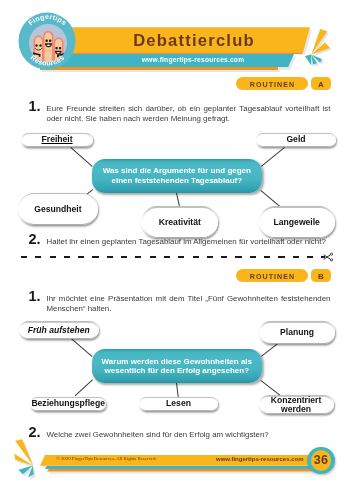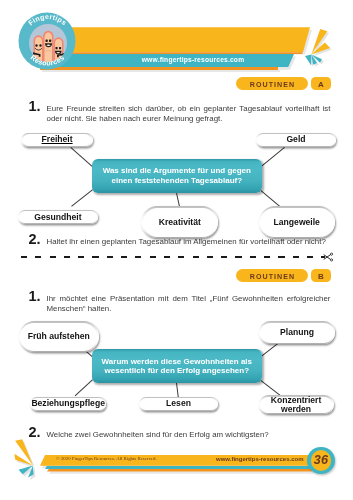--- a/index.html
+++ b/index.html
@@ -46,21 +46,21 @@
   .qtext{color:#3A3A3A;font-size:7.9px;line-height:9.4px;text-align:justify;}
 
   
   .node{background:linear-gradient(180deg,#b9b9b9 0%,#d8d8d8 14%,#f4f4f4 30%,#ffffff 52%,#fafafa 72%,#d0d0d0 90%,#a8a8a8 100%);
      border-radius:50px;padding:1.4px;box-sizing:border-box;
      box-shadow:1.0px 1.5px 2.0px rgba(0,0,0,.42);
      z-index:6;}
   .node-inner{width:100%;height:100%;border-radius:50px;background:#ffffff;
      color:#131313;font-weight:bold;font-size:8.6px;line-height:9px;
      display:flex;align-items:center;justify-content:center;text-align:center;}
-  .center-box{border-radius:6px;
+  .center-box{border-radius:13px;
      background:linear-gradient(180deg,#2E9AA8 0%,#46B5C2 9%,#4CBAC6 30%,#45B3C0 62%,#35A4B2 88%,#2A94A3 100%);
      box-shadow:1.3px 1.6px 2.2px rgba(0,0,0,.33);
      color:#ffffff;font-weight:bold;font-size:8.0px;line-height:9.6px;
      display:flex;align-items:center;justify-content:center;text-align:center;z-index:6;
      padding:0 8px;box-sizing:border-box;}
   .conn{position:absolute;background:#3A3A3A;height:0.8px;transform-origin:0 0;z-index:2;}
 
   
   #cutline{left:20.5px;top:256.0px;width:304px;height:1.9px;z-index:5;
      background:repeating-linear-gradient(to right,#1A1A1A 0 6.1px,rgba(0,0,0,0) 6.1px 14.3px);}
@@ -78,37 +78,38 @@
   #ftr-orange2{left:47px;top:469px;width:265px;height:2.5px;background:#F3921E;
      clip-path:polygon(2px 0,265px 0,265px 2.5px,0 2.5px);z-index:5;}
   #ftr-orange2-shadow{left:49px;top:471.2px;width:265px;height:2.5px;background:#E7E7E7;
      clip-path:polygon(2px 0,265px 0,265px 2.5px,0 2.5px);z-index:3;}
   #ftr-copy{left:56px;top:455.4px;height:8px;line-height:8px;color:#6B3A1C;
      font-family:"Liberation Serif",serif;font-size:4.85px;z-index:8;}
   #ftr-web{left:216px;top:455.4px;height:9px;line-height:9px;color:#6B3A1C;
      font-weight:bold;font-size:6px;letter-spacing:0px;z-index:8;}
   #pagebadge{left:307.1px;top:446.7px;width:27.6px;height:27.6px;border-radius:50%;
      background:#3FB5C4;z-index:9;box-shadow:1px 1.4px 2px rgba(0,0,0,.22);
-     display:flex;align-items:center;justify-content:center;font-style:italic;}
+     display:flex;align-items:center;justify-content:center;}
   #pagebadge-inner{width:20.3px;height:20.3px;border-radius:50%;background:#F8B51C;
      display:flex;align-items:center;justify-content:center;
      color:#6B3A1C;font-weight:bold;font-size:12.6px;letter-spacing:.3px;text-indent:.3px;line-height:12.6px;}
 </style>
 </head>
 <body>
 
 <div class="page">
 
   <div class="abs" id="hdr-orange-shadow"></div>
   <div class="abs" id="hdr-teal-shadow"></div>
   <div class="abs" id="hdr-orange"></div>
   <div class="abs" id="hdr-orange-strip"></div>
   <div class="abs" id="hdr-teal"></div>
   <div class="abs" id="hdr-orange2-shadow"></div>
   <div class="abs" id="hdr-orange2"></div>
+  <div class="abs" id="hdr-title">Debattierclub</div>
   <div class="abs" id="hdr-web">www.fingertips-resources.com</div>
 
   <svg class="abs" id="rays-tr" viewBox="0 0 66 54">
     <g fill="#E3E3E3">
       <polygon points="27.2,34.2 36.0,8.7 43.1,11.1"></polygon>
       <polygon points="27.2,34.2 40.6,22.3 45.8,27.8"></polygon>
       <polygon points="27.2,34.2 20.8,35.8 26.8,45.0"></polygon>
       <polygon points="27.2,34.2 37.8,39.0 35.8,42.6"></polygon>
       <polygon points="27.2,34.2 28.8,44.6 32.8,42.8"></polygon>
     </g>
@@ -168,55 +169,55 @@
     </text>
     <text fill="#ffffff" font-family="Liberation Sans, sans-serif" font-weight="bold" font-size="14" letter-spacing="0.6">
       <textPath href="#arcBot" startOffset="50%" text-anchor="middle">Resources</textPath>
     </text>
   </svg>
 
   <div id="sections">
       <div class="abs badge-pill badge-main" style="top: 77px;">ROUTINEN</div>
       <div class="abs badge-pill badge-letter" style="top: 77px;">A</div>
       <div class="abs qnum" style="left: 28.5px; top: 97.7px;">1.</div>
-      <div class="abs qtext" style="left: 46.5px; top: 104.1px; width: 284px;">Eure Freunde streiten sich darüber, ob ein geplanter Tagesablauf vorteilhaft ist oder nicht. Sie haben nach eurer Meinung gefragt.</div>
+      <div class="abs qtext" style="left: 46.5px; top: 104.1px; width: 284px;">Eure Freunde streiten sich darüber, ob ein geplanter Tagesablauf vorteilhaft ist oder nicht. Sie haben nach werden Meinung gefragt.</div>
       <div class="abs center-box" style="left: 91.8px; top: 159px; width: 170px; height: 34px;">Was sind die Argumente für und gegen einen feststehenden Tagesablauf?</div>
       <div class="conn" style="left: 71.4px; top: 147.1px; width: 28.5512px; transform: rotate(0.723443rad);"></div>
       <div class="conn" style="left: 260.8px; top: 166px; width: 29.9241px; transform: rotate(-0.683613rad);"></div>
       <div class="conn" style="left: 92.8px; top: 190px; width: 26.5663px; transform: rotate(2.47626rad);"></div>
       <div class="conn" style="left: 176.8px; top: 193px; width: 13.7317px; transform: rotate(1.35055rad);"></div>
       <div class="conn" style="left: 260.8px; top: 190px; width: 25.633px; transform: rotate(0.694239rad);"></div>
       <div class="abs node" style="left: 21.4px; top: 132.6px; width: 71.4px; height: 14.5px; text-decoration: underline;">
         <div class="node-inner">Freiheit</div>
       </div>
       <div class="abs node" style="left: 256px; top: 132.6px; width: 80px; height: 14.5px;">
         <div class="node-inner">Geld</div>
       </div>
-      <div class="abs node" style="left: 17.9px; top: 210px; width: 80px; height: 14px;">
+      <div class="abs node" style="left: 17.9px; top: 193px; width: 80px; height: 32px;">
         <div class="node-inner">Gesundheit</div>
       </div>
       <div class="abs node" style="left: 141.3px; top: 206.4px; width: 77px; height: 32px;">
         <div class="node-inner">Kreativität</div>
       </div>
       <div class="abs node" style="left: 258.5px; top: 206.4px; width: 76.5px; height: 32px;">
         <div class="node-inner">Langeweile</div>
       </div>
       <div class="abs qnum" style="left: 28.5px; top: 230.7px;">2.</div>
       <div class="abs qtext" style="left: 46.5px; top: 237.1px; width: 284px;">Haltet ihr einen geplanten Tagesablauf im Allgemeinen für vorteilhaft oder nicht?</div>
       <div class="abs badge-pill badge-main" style="top: 269px;">ROUTINEN</div>
       <div class="abs badge-pill badge-letter" style="top: 269px;">B</div>
       <div class="abs qnum" style="left: 28.5px; top: 287.7px;">1.</div>
-      <div class="abs qtext" style="left: 46.5px; top: 294.1px; width: 284px;">Ihr möchtet eine Präsentation mit dem Titel „Fünf Gewohnheiten erfolgreicher Menschen“ halten.</div>
+      <div class="abs qtext" style="left: 46.5px; top: 294.1px; width: 284px;">Ihr möchtet eine Präsentation mit dem Titel „Fünf Gewohnheiten feststehenden Menschen“ halten.</div>
       <div class="abs center-box" style="left: 91.8px; top: 349.2px; width: 170px; height: 34px;">Warum werden diese Gewohnheiten als wesentlich für den Erfolg angesehen?</div>
       <div class="conn" style="left: 69px; top: 335.8px; width: 31.3465px; transform: rotate(0.708626rad);"></div>
       <div class="conn" style="left: 260.8px; top: 356.2px; width: 33.2054px; transform: rotate(-0.661571rad);"></div>
       <div class="conn" style="left: 92.8px; top: 380.2px; width: 24.3446px; transform: rotate(2.39687rad);"></div>
       <div class="conn" style="left: 176.8px; top: 383.2px; width: 13.6066px; transform: rotate(1.44553rad);"></div>
       <div class="conn" style="left: 260.8px; top: 380.2px; width: 24.8823px; transform: rotate(0.657166rad);"></div>
-      <div class="abs node" style="left: 19px; top: 321.3px; width: 79.5px; height: 31px;">
+      <div class="abs node" style="left: 19px; top: 321.3px; width: 79.5px; height: 18px; font-style: italic;">
         <div class="node-inner">Früh aufstehen</div>
       </div>
       <div class="abs node" style="left: 259px; top: 321.3px; width: 76px; height: 23px;">
         <div class="node-inner">Planung</div>
       </div>
       <div class="abs node" style="left: 30px; top: 396.7px; width: 76.3px; height: 14.5px;">
         <div class="node-inner">Beziehungspflege</div>
       </div>
       <div class="abs node" style="left: 139px; top: 396.7px; width: 79px; height: 14.5px;">
         <div class="node-inner">Lesen</div>

